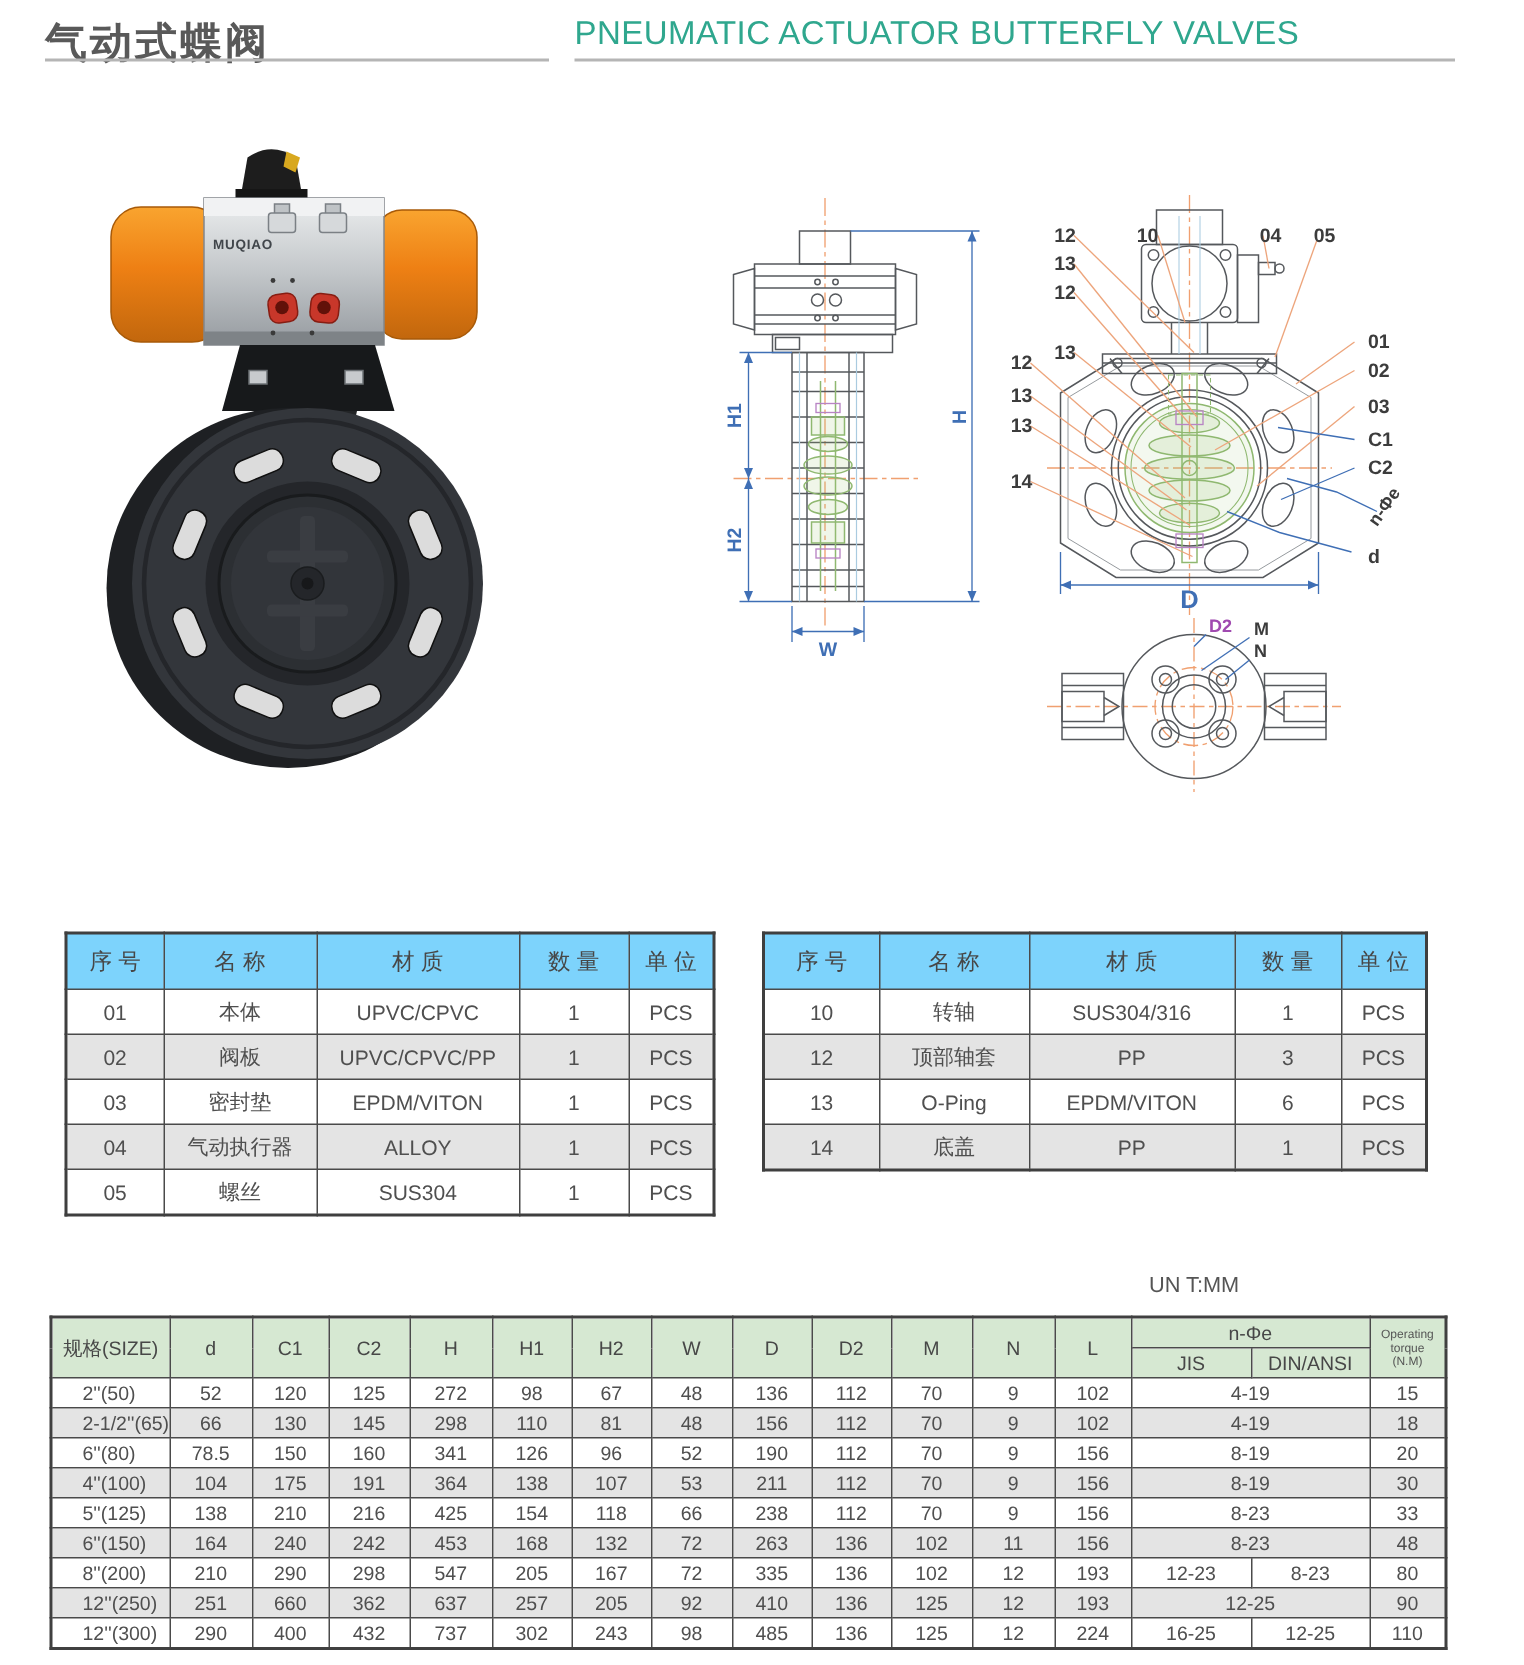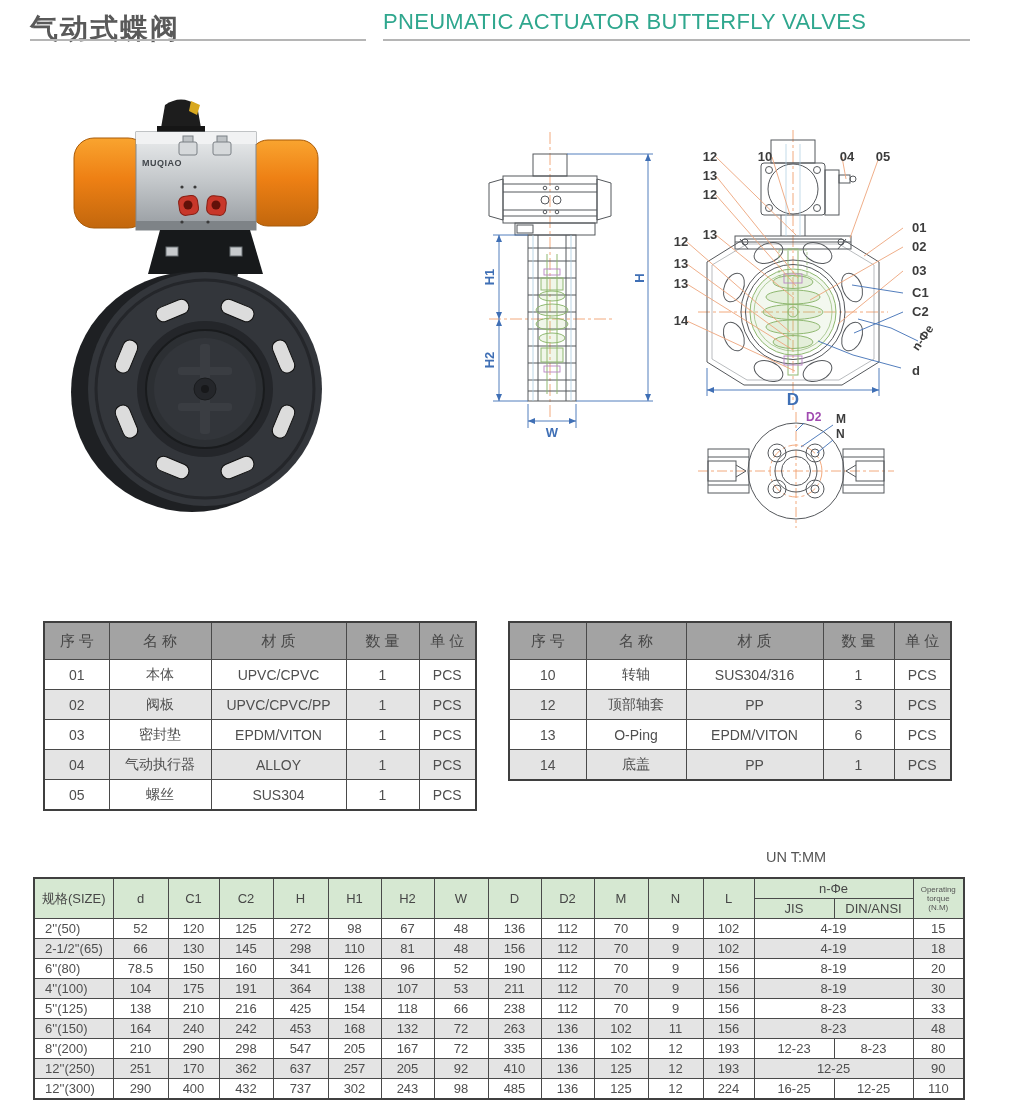--- a/index.html
+++ b/index.html
@@ -8,36 +8,36 @@
   
   .title-cn{position:absolute;left:30px;top:10px;font-size:28px;font-weight:600;
             color:#595959;letter-spacing:2px}
   .title-en{position:absolute;left:383px;top:9px;font-size:22px;color:#2fa78e;letter-spacing:.3px}
   .rule{position:absolute;top:39px;height:2px;background:#b5b5b5}
   .rule-l{left:30px;width:336px}
   .rule-r{left:383px;width:587px}
   
   table{border-collapse:collapse;position:absolute;table-layout:fixed;border-spacing:0}
   .parts{font-size:14px;color:#4f4f4f;text-align:center;border:2px solid #3f3f3f}
-  .parts th{background:#a3a3a3;height:34px;font-weight:400;border:1px solid #4a4a4a;
+  .parts th{background:#7dd3fc;height:34px;font-weight:400;border:1px solid #4a4a4a;
             font-size:15px;color:#474747}
   .parts td{height:27px;border:1px solid #4a4a4a;overflow:hidden;white-space:nowrap}
   .parts tbody tr:nth-child(even) td{background:#e4e4e4}
   #parts-left{left:43px;top:621px;width:432px}
   #parts-right{left:508px;top:621px;width:442px}
   .dim{left:33px;top:877px;width:930px;font-size:13px;color:#4f4f4f;text-align:center;
        border:2px solid #404040}
   .dim th{background:#d6e8d2;font-weight:400;border:1px solid #4a4a4a;color:#474747;
           font-size:13px;padding:0;overflow:hidden}
   .dim td{height:19px;border:1px solid #4a4a4a;padding:0;overflow:hidden;white-space:nowrap}
   .dim thead tr th{height:19px}
   .dim th[rowspan]{height:38px}
   .dim th.torque{font-size:8px;line-height:9px;color:#555}
   .dim tbody tr:nth-child(even) td{background:#e4e4e4}
-  .dim td.size-col{text-align:left;padding-left:10px}
+  .dim td.size-col{text-align:left;padding-left:20px}
   .unit-note{position:absolute;left:766px;top:849px;width:200px;text-align:left;
              font-size:14.5px;color:#555}
   svg{position:absolute}
   svg text{font-family:"Liberation Sans",sans-serif}
 </style>
 </head>
 <body>
 
 <div class="page">
 
@@ -630,21 +630,21 @@
           <td>102</td>
           <td>12</td>
           <td>193</td>
           <td>12-23</td>
           <td>8-23</td>
           <td>80</td>
         </tr>
         <tr>
           <td class="size-col">12''(250)</td>
           <td>251</td>
-          <td>170</td>
+          <td>660</td>
           <td>362</td>
           <td>637</td>
           <td>257</td>
           <td>205</td>
           <td>92</td>
           <td>410</td>
           <td>136</td>
           <td>125</td>
           <td>12</td>
           <td>193</td>

